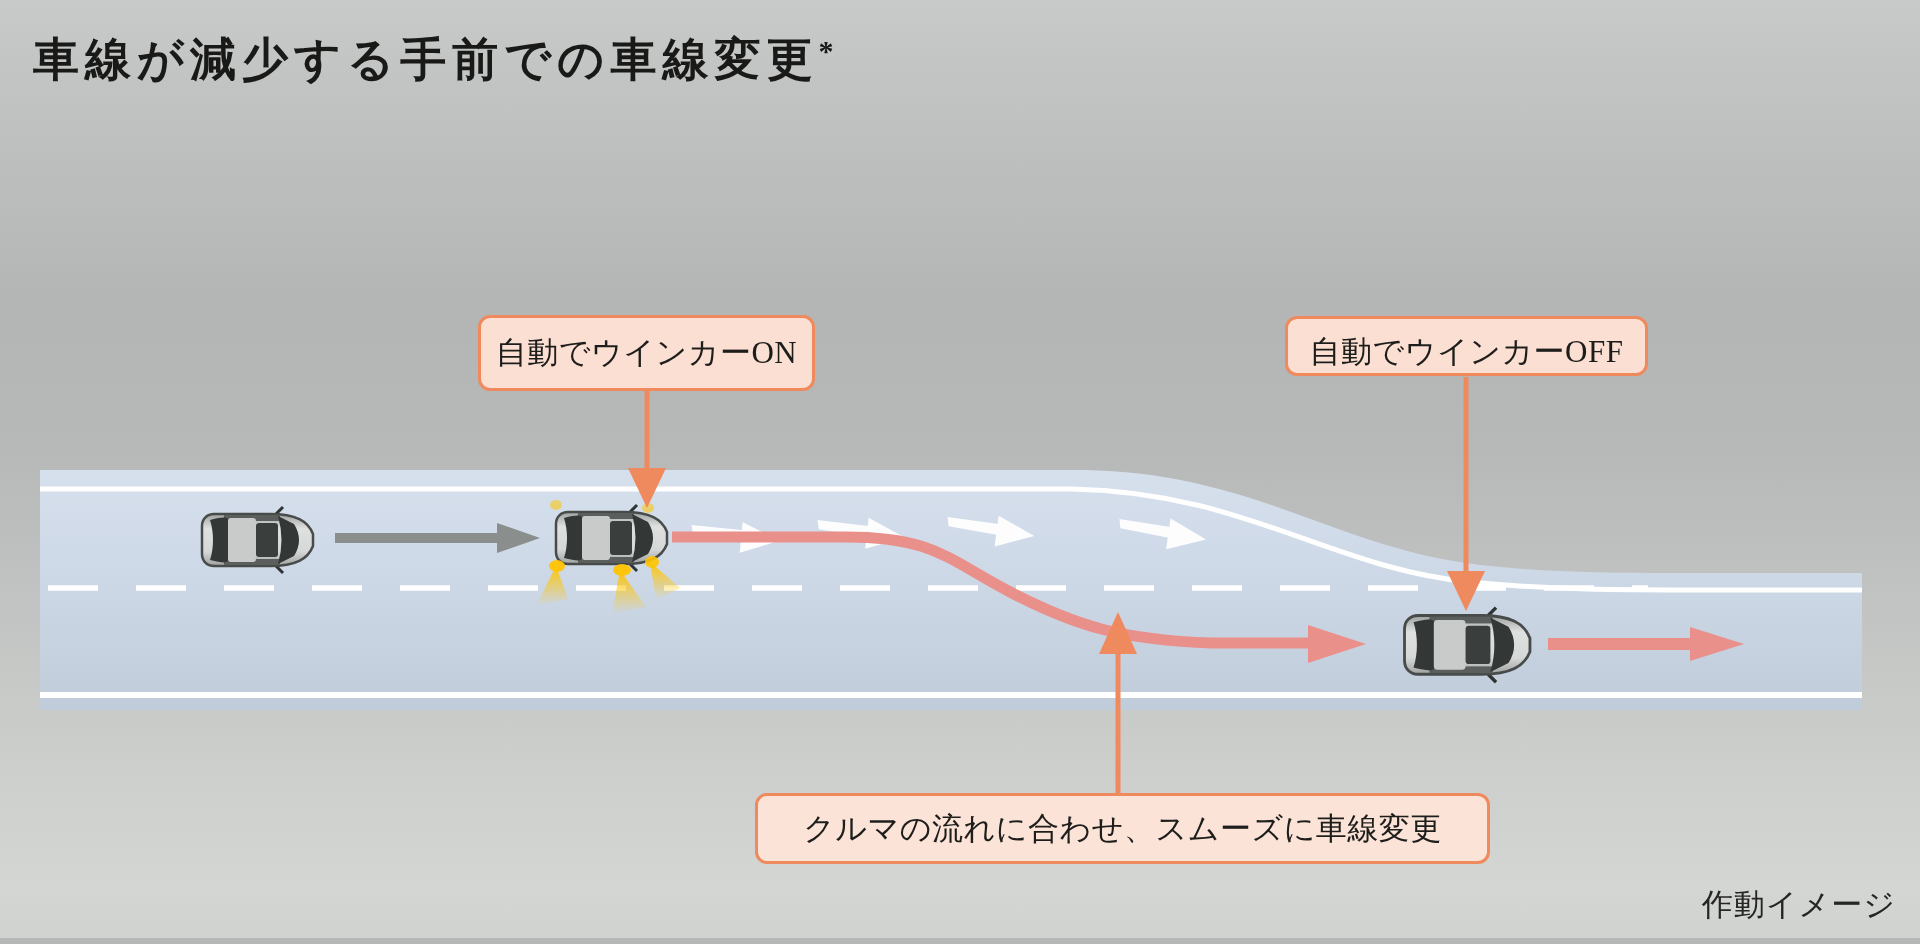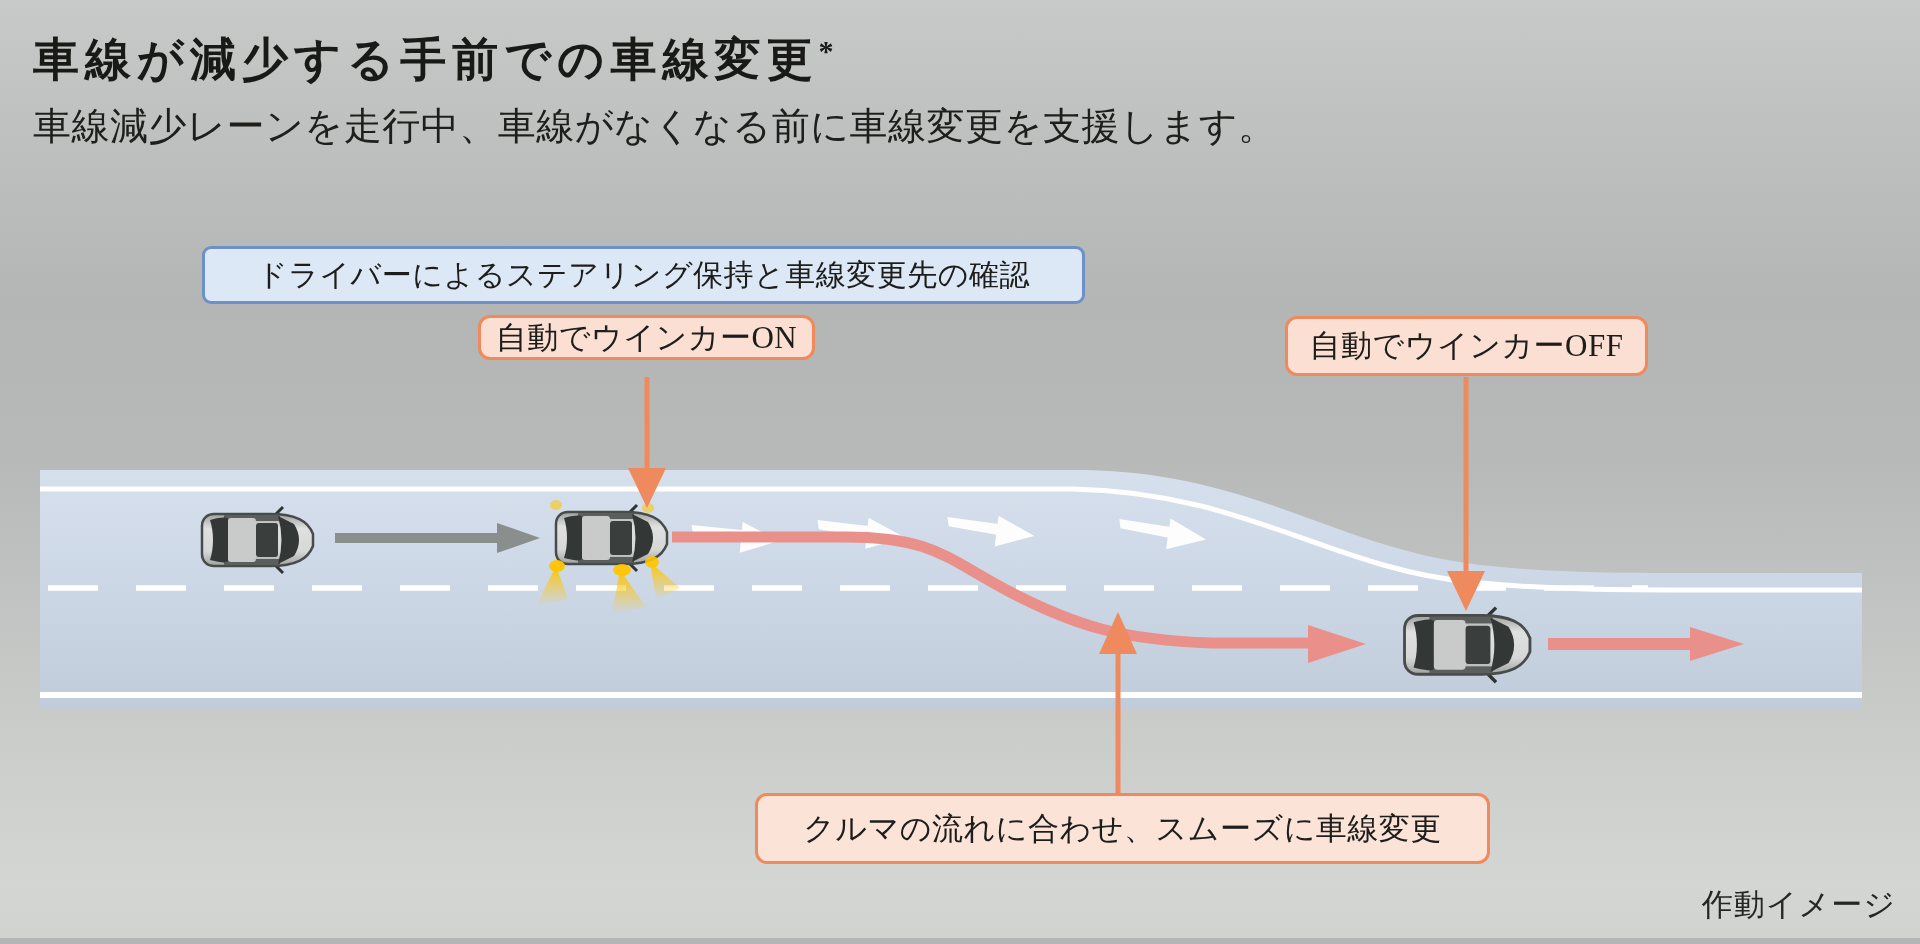--- a/index.html
+++ b/index.html
@@ -31,22 +31,22 @@
     border-radius:12px;
     font-size:31px;color:#1d1d1b;white-space:nowrap;
     letter-spacing:0.5px;
   }
   .callout.blue{
     background:var(--callout-blue-fill,#dce8f6);
     border-color:var(--callout-blue-border,#6d91c7);
     border-radius:9px;font-size:30px;
   }
   .callout.driver{left:202px;top:246px;width:883px;height:58px;}
-  .callout.on{left:478px;top:315px;width:337px;height:45px;}
-  .callout.off{left:1285px;top:316px;width:363px;height:60px;}
+  .callout.on{left:478px;top:315px;width:337px;height:76px;}
+  .callout.off{left:1285px;top:316px;width:363px;height:60px;align-items:flex-end;}
   .callout.smooth{left:755px;top:793px;width:735px;height:71px;background:#fbe3d8;}
   .caption{
     position:absolute;right:24px;top:884px;
     font-size:31px;color:#262624;letter-spacing:1px;margin-left:32px;
   }
   .bottom-strip{
     position:absolute;left:0;bottom:0;width:100%;height:6px;
     background:#b4b7b5;
   }
   svg .road-surface{fill:url(#roadGrad);}
@@ -58,21 +58,20 @@
   svg .orange-line{stroke:var(--accent-orange,#f0895d);fill:none;}
   svg .orange-fill{fill:var(--accent-orange,#f0895d);}
 </style>
 </head>
 <body>
 
 <div class="stage">
 
   <div class="page-title"><span>車線が減少する手前での車線変更</span><span class="note">*</span></div>
 
-  <div class="page-subtitle">車線減少レーンを走行中、車線がなくなる前に車線変更を支援します。</div>
 
   <svg width="1920" height="944" viewBox="0 0 1920 944" style="position:absolute;left:0;top:0">
     <defs>
       <linearGradient id="roadGrad" x1="0" y1="0" x2="0" y2="1">
         <stop offset="0" stop-color="#d6e0ed"></stop>
         <stop offset="0.55" stop-color="#cbd6e5"></stop>
         <stop offset="1" stop-color="#c1ccdb"></stop>
       </linearGradient>
       <linearGradient id="carBody" x1="0" y1="0" x2="0" y2="1">
         <stop offset="0" stop-color="#9ea1a0"></stop>
@@ -143,23 +142,20 @@
     <g>
       <path class="orange-line" stroke-width="5" d="M1466,377 V573"></path>
       <path class="orange-fill" d="M1466,611 L1447,571 L1485,571 Z"></path>
     </g>
     <g>
       <path class="orange-line" stroke-width="5" d="M1118,793 V653"></path>
       <path class="orange-fill" d="M1118,612 L1099,654 L1137,654 Z"></path>
     </g>
   </svg>
 
-  <div class="callout blue driver">
-    <span>ドライバーによるステアリング保持と車線変更先の確認</span>
-  </div>
 
   <div class="callout on">
     <span>自動でウインカーON</span>
   </div>
 
   <div class="callout off">
     <span>自動でウインカーOFF</span>
   </div>
 
   <div class="callout smooth">

